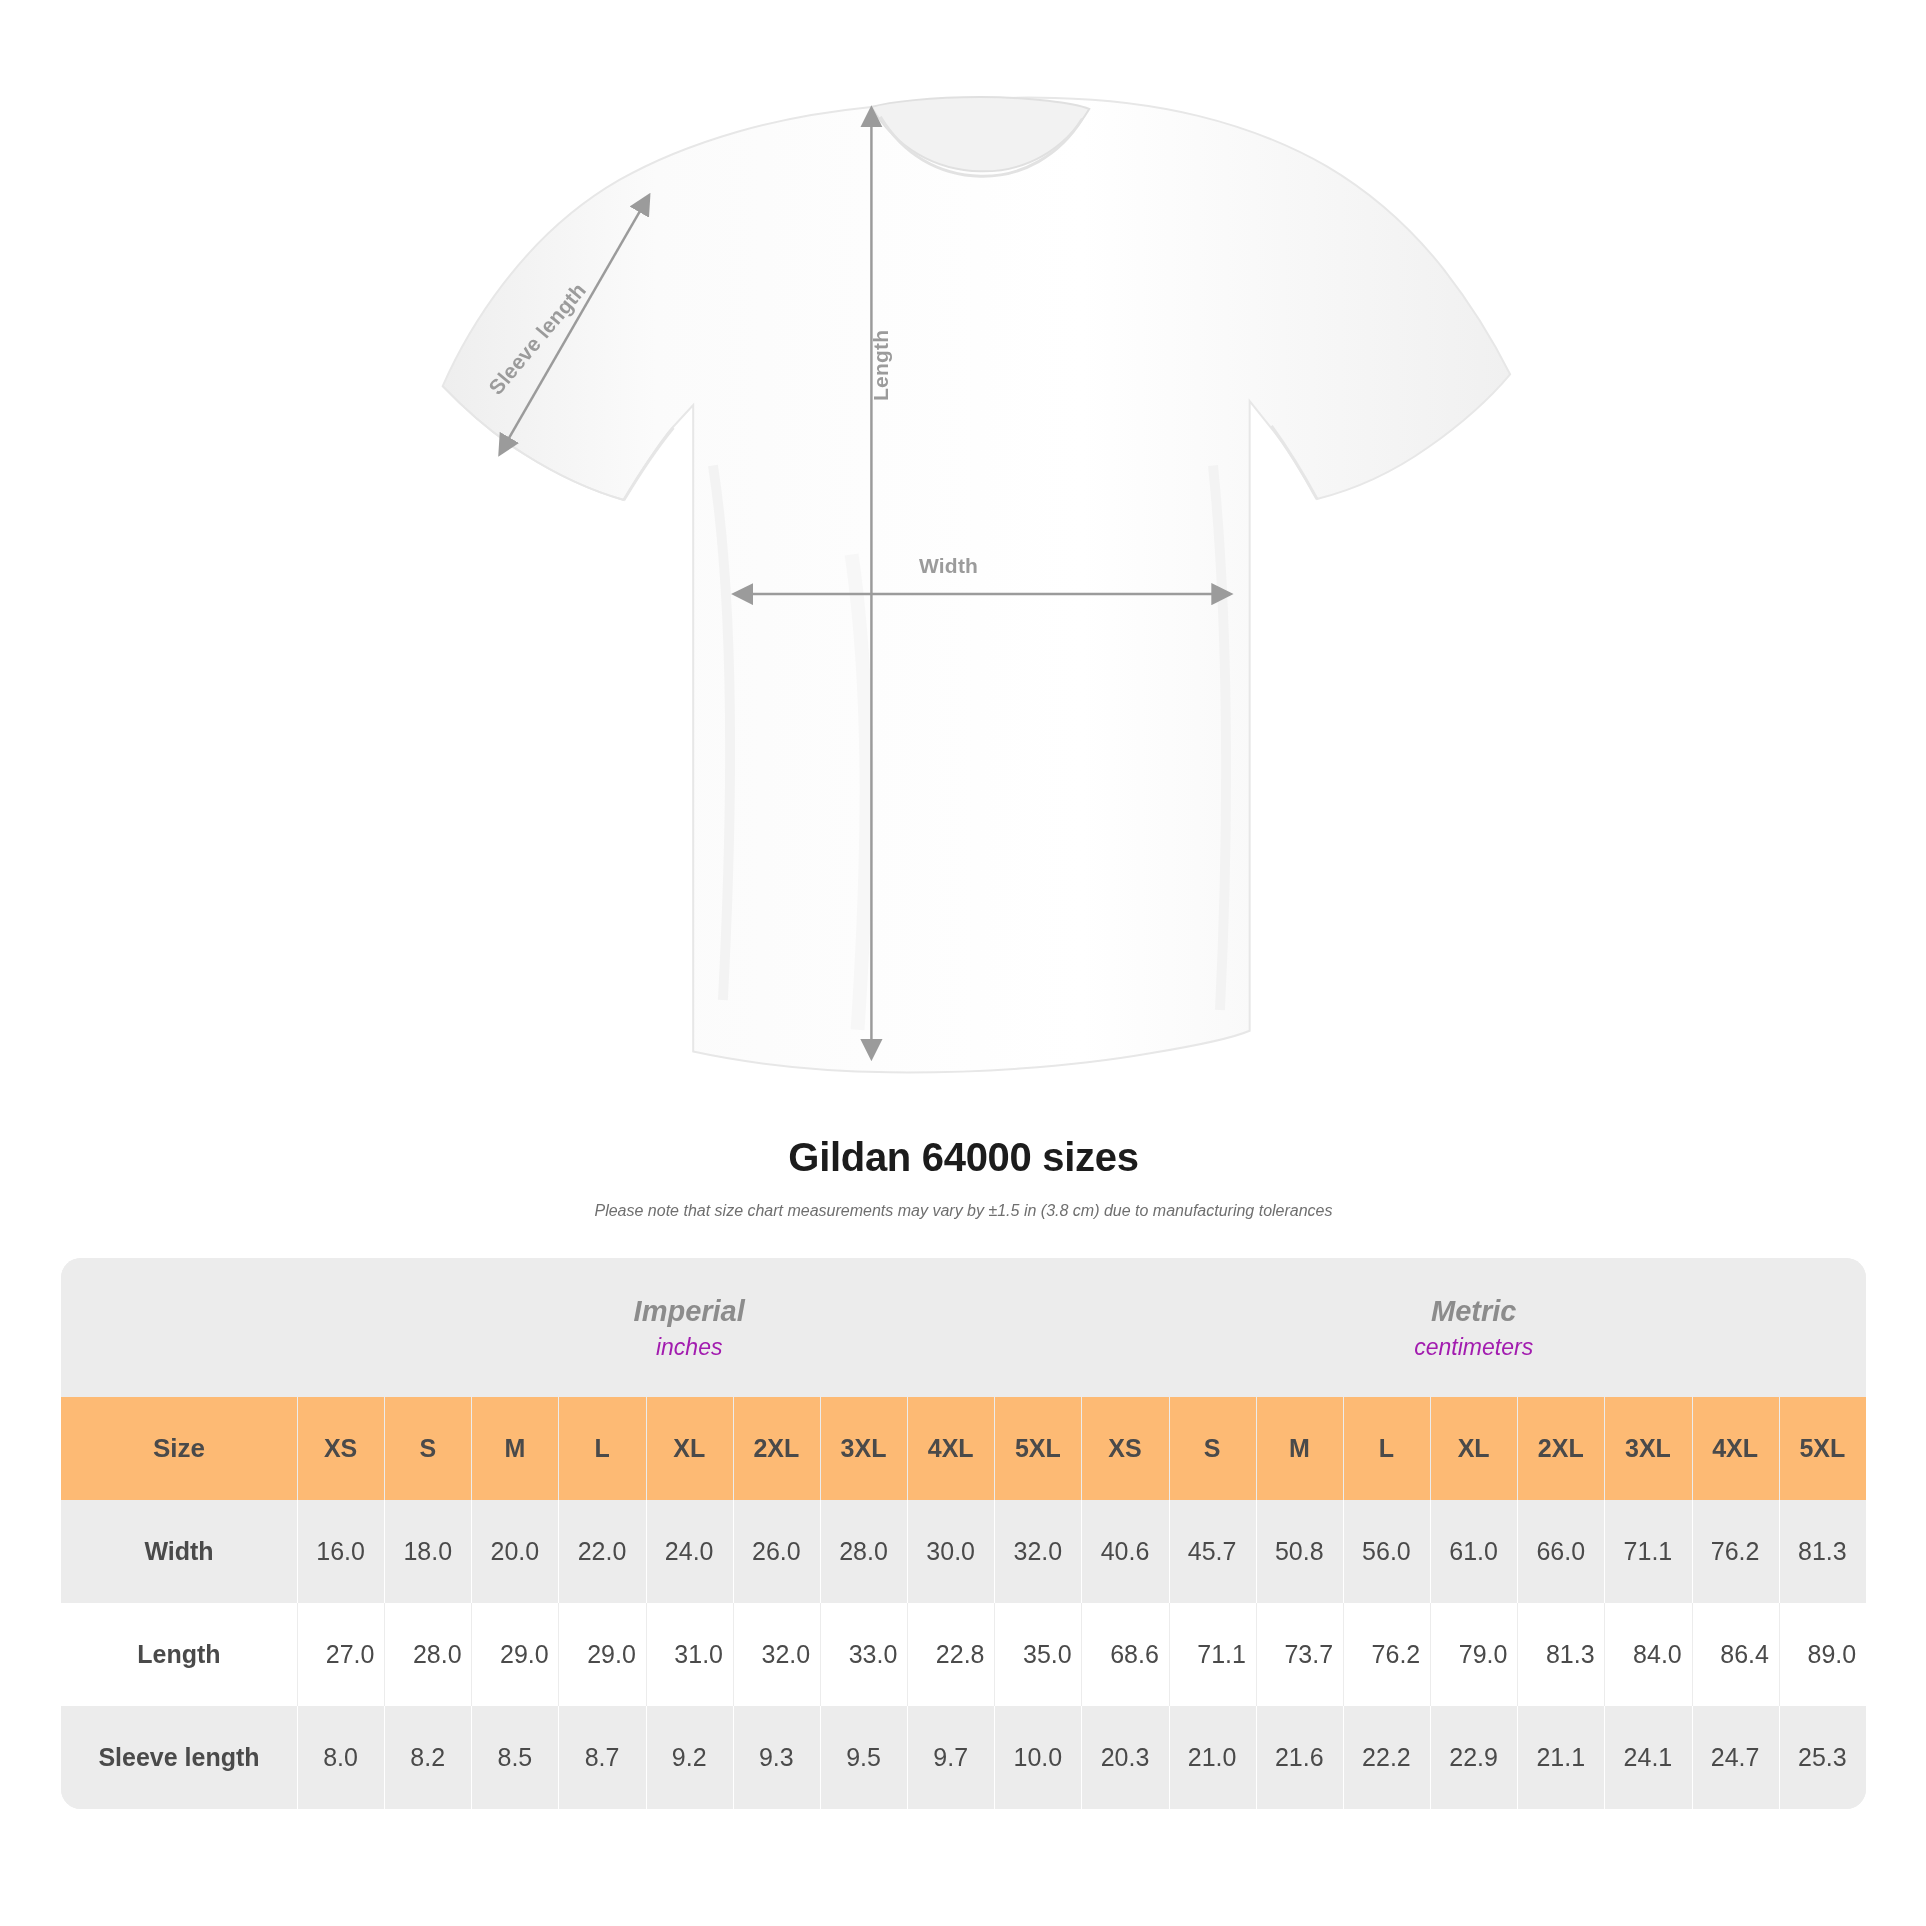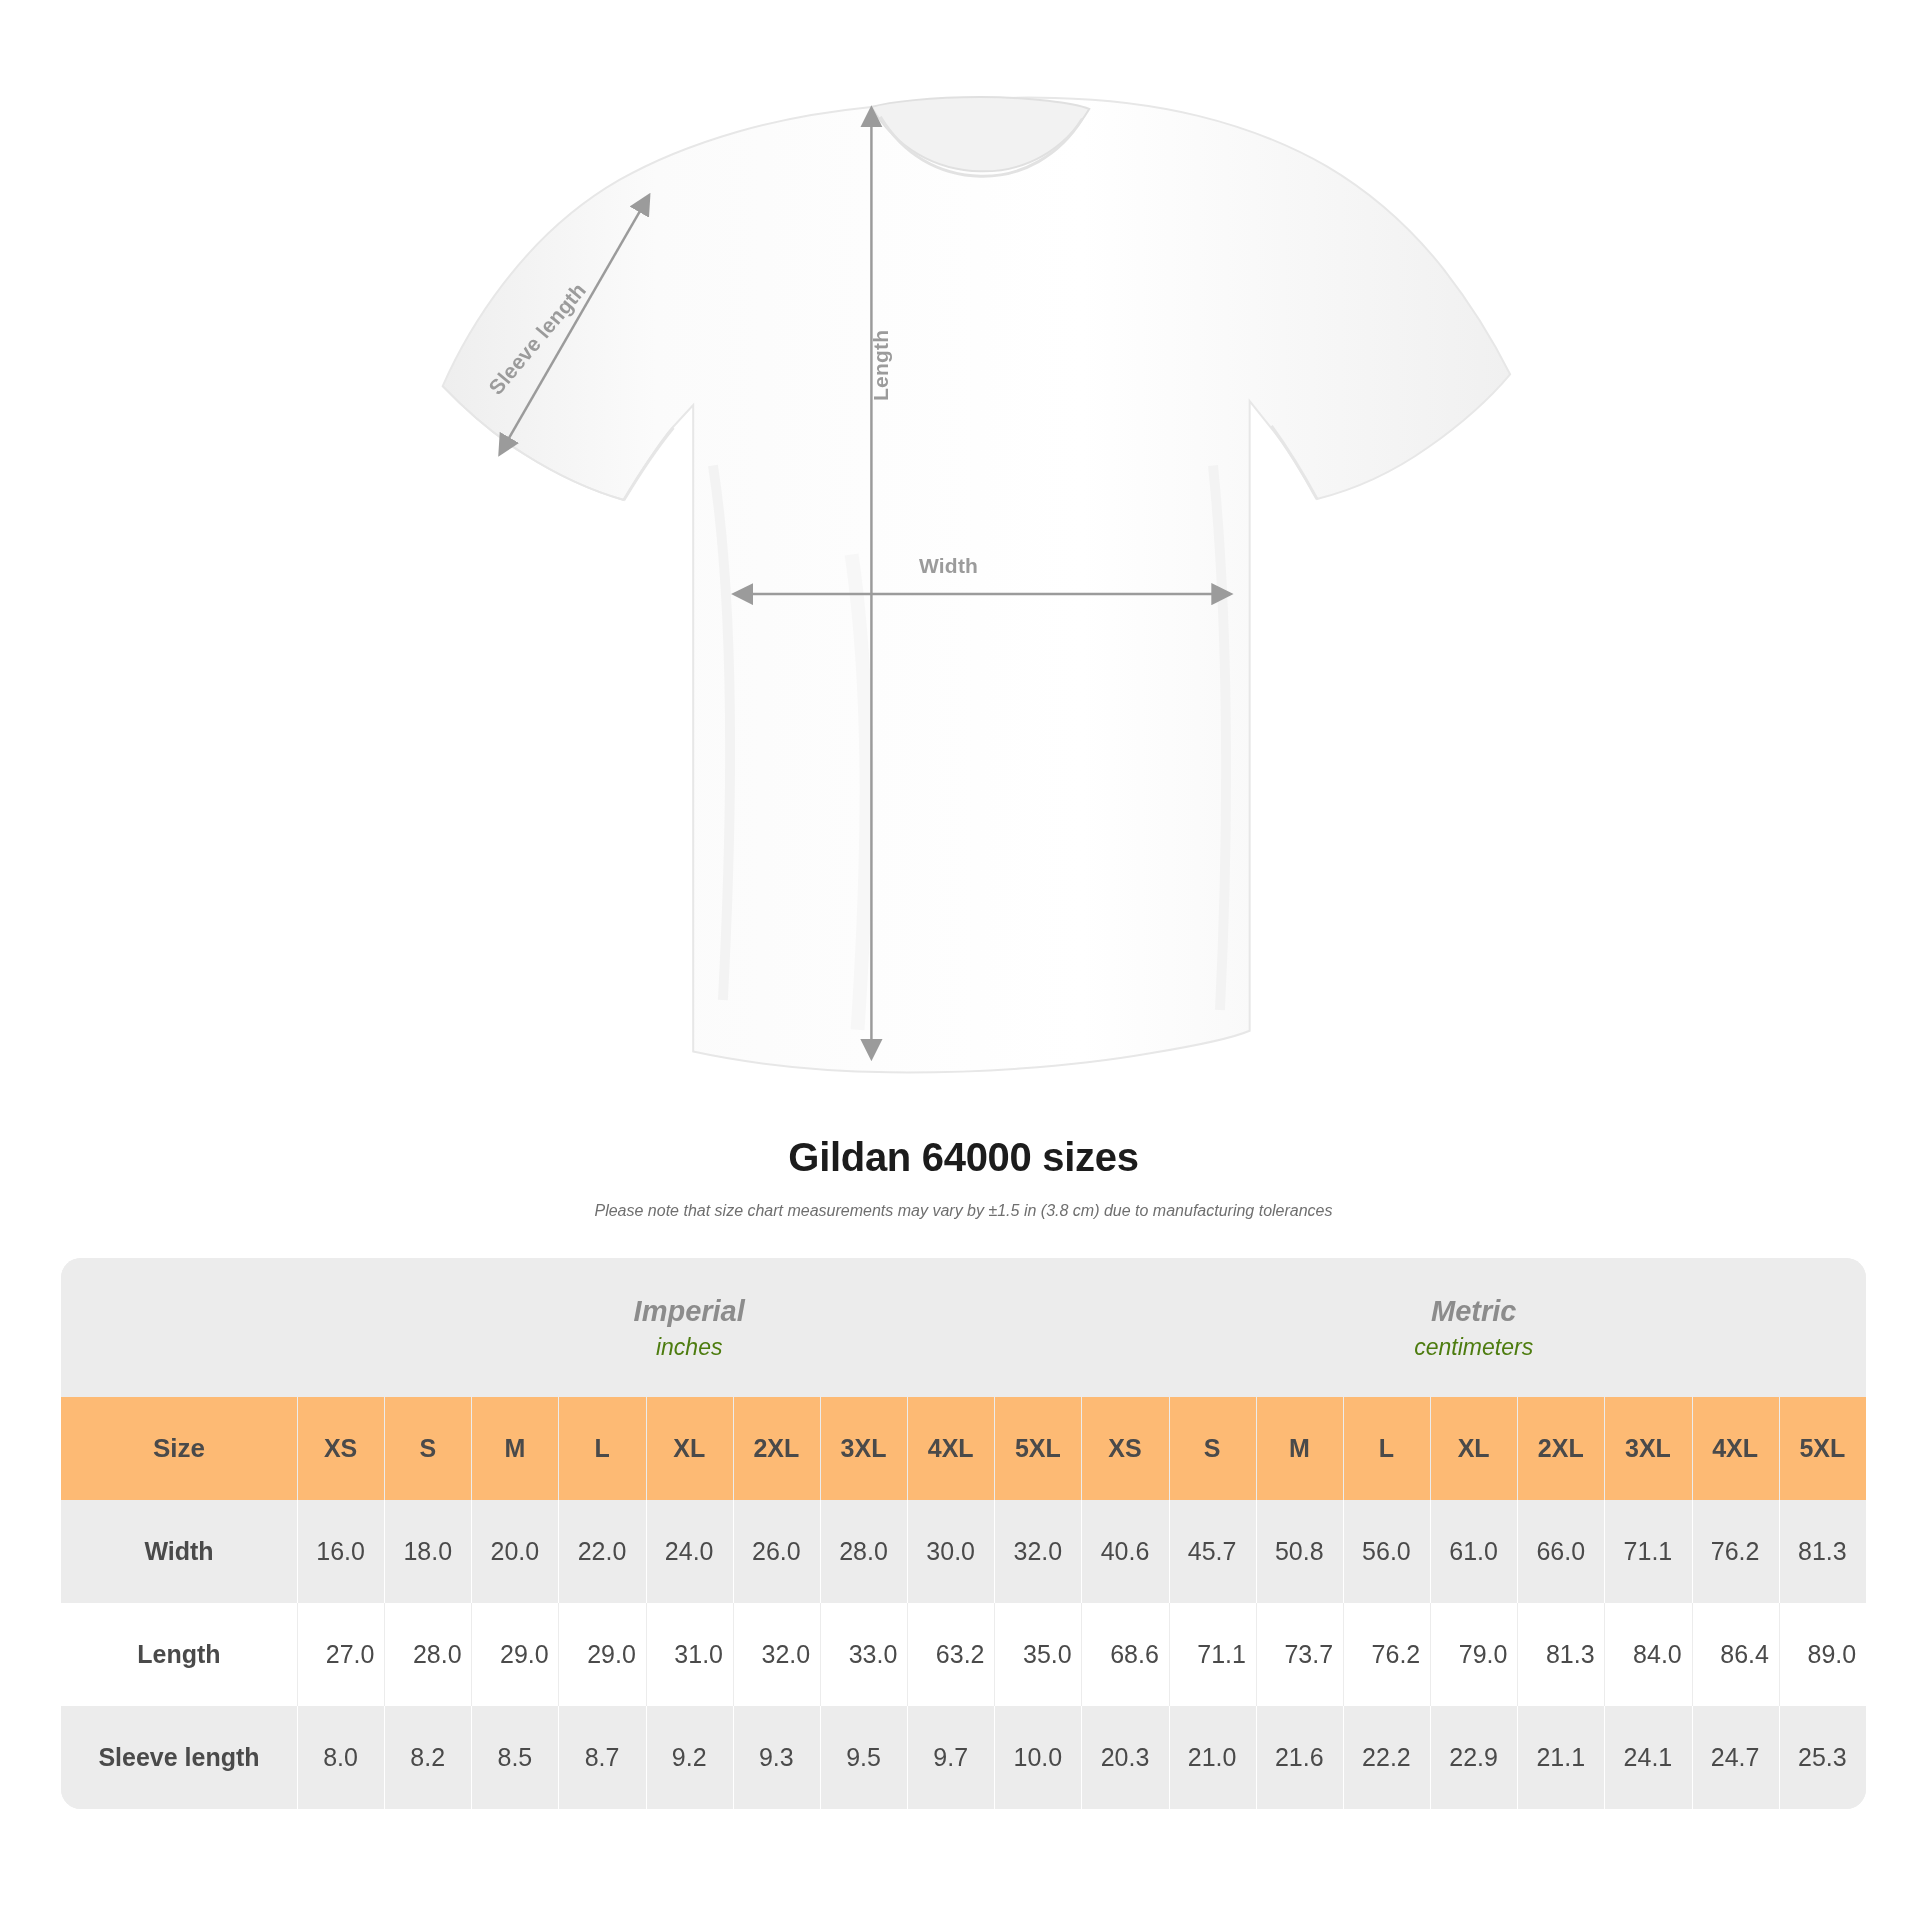--- a/index.html
+++ b/index.html
@@ -102,21 +102,21 @@
   .unit-name {
     font-size: 29px;
     font-weight: bold;
     font-style: italic;
     color: #8c8c8c;
     line-height: 1.2;
   }
   .unit-sub {
     font-size: 23px;
     font-style: italic;
-    color: #4d7c0f;
+    color: #a21caf;
     margin-top: 6px;
   }
   .head-row td {
     height: 103px;
     background: #fdba74;
     font-weight: bold;
     font-size: 26px;
     color: #5a5a5a;
   }
   .head-row td.rowhead {
@@ -294,21 +294,21 @@
 
         <tr class="data-row plain">
           <td class="rowhead">Length</td>
           <td class="cellsep">27.0</td>
           <td class="cellsep">28.0</td>
           <td class="cellsep">29.0</td>
           <td class="cellsep">29.0</td>
           <td class="cellsep">31.0</td>
           <td class="cellsep">32.0</td>
           <td class="cellsep">33.0</td>
-          <td class="cellsep">63.2</td>
+          <td class="cellsep">22.8</td>
           <td class="cellsep">35.0</td>
           <td class="cellsep">68.6</td>
           <td class="cellsep">71.1</td>
           <td class="cellsep">73.7</td>
           <td class="cellsep">76.2</td>
           <td class="cellsep">79.0</td>
           <td class="cellsep">81.3</td>
           <td class="cellsep">84.0</td>
           <td class="cellsep">86.4</td>
           <td class="cellsep">89.0</td>

